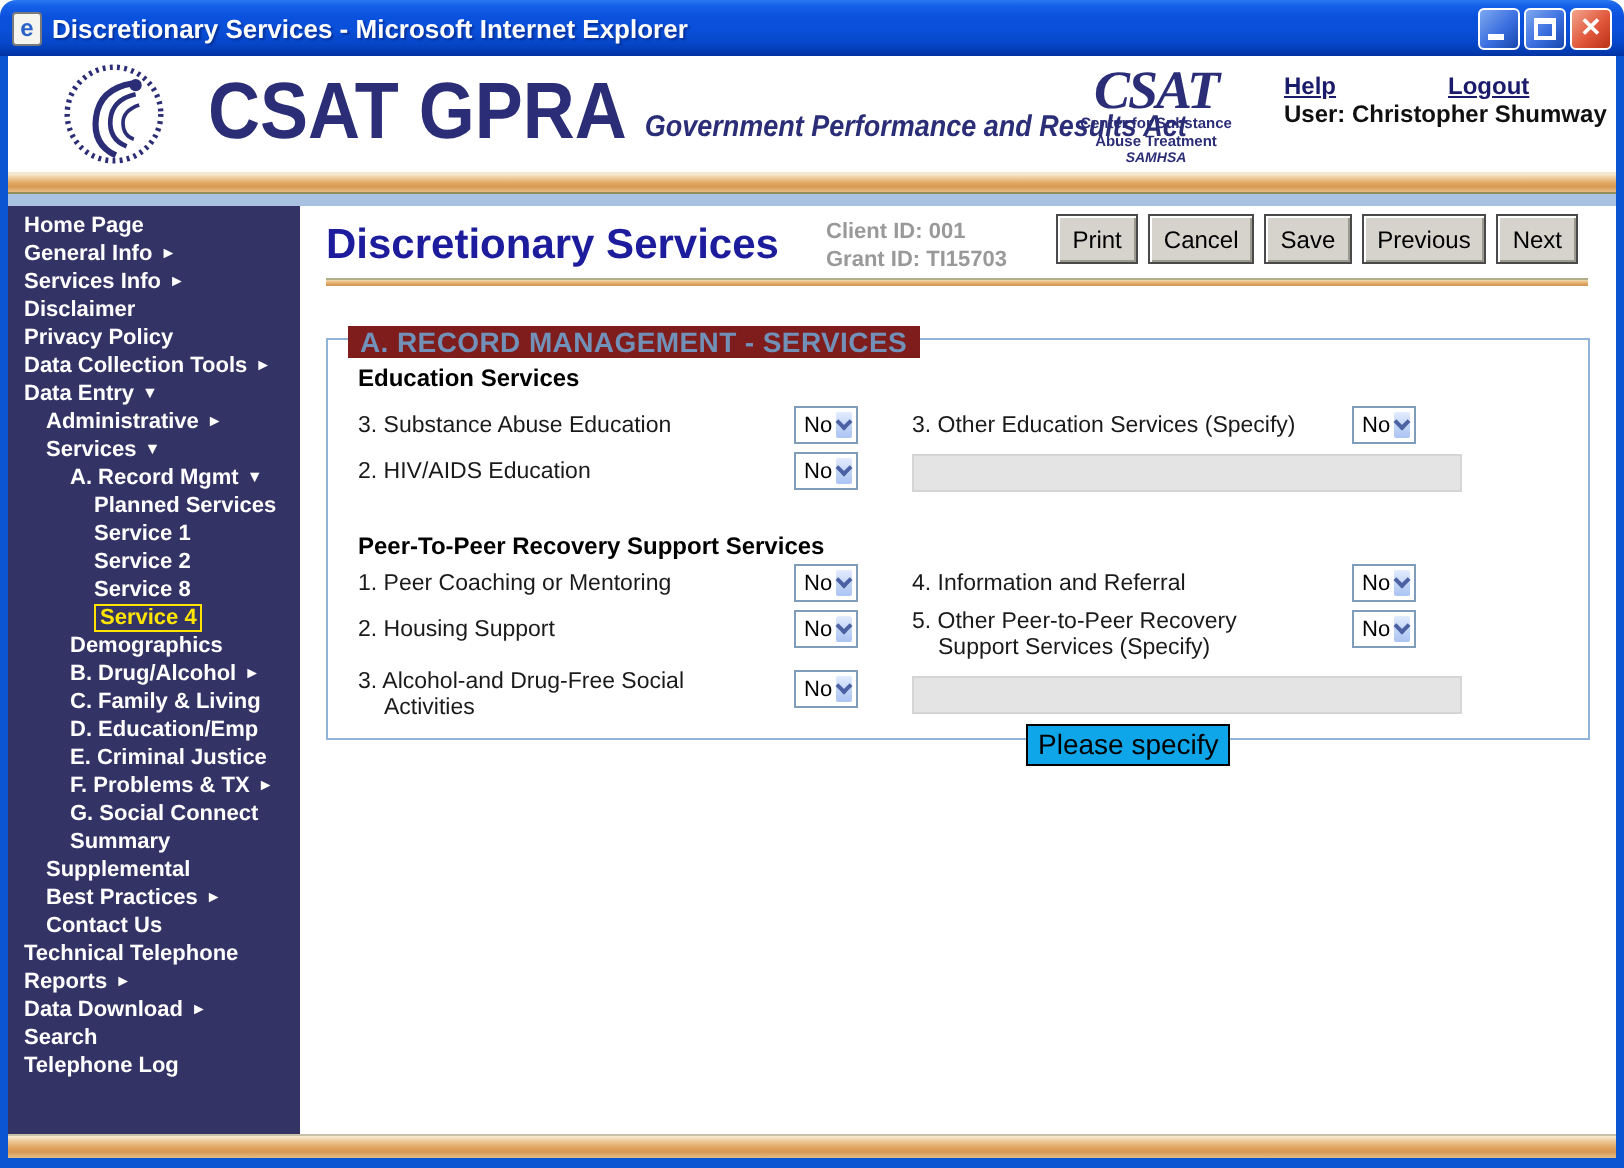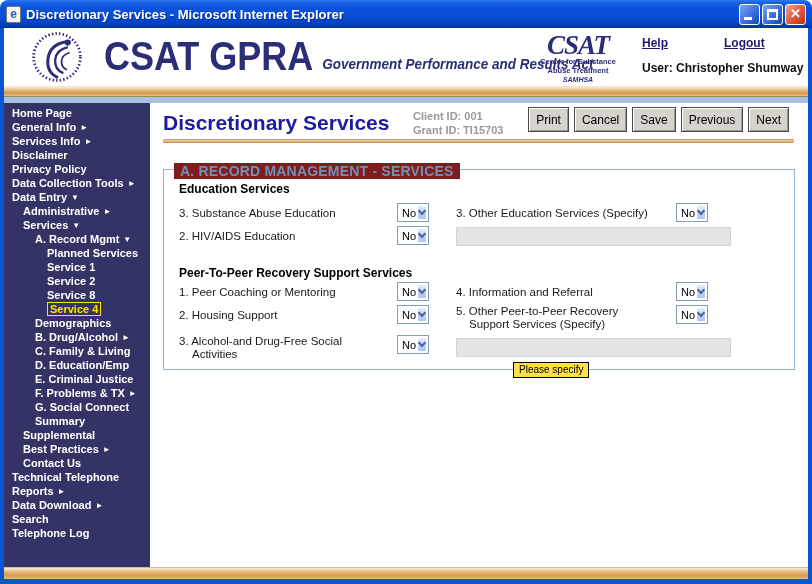--- a/index.html
+++ b/index.html
@@ -36,21 +36,21 @@
   .brand-main { font-size:40px; font-weight:bold; color:#2b2d77; letter-spacing:0px; line-height:48px; }
   .brand-sub { font-size:15px; font-weight:bold; font-style:italic; color:#2b2d77; margin-left:10px; position:relative; top:-8px; white-space:nowrap; }
   .csat-logo { position:absolute; left:532px; top:4px; width:84px; text-align:center; color:#2b2d77; }
   .csat-acon { font-family:"Liberation Serif", serif; font-style:italic; font-weight:bold; font-size:27px; line-height:26px; letter-spacing:-1px; }
   .csat-line { font-size:7.5px; font-weight:bold; line-height:8.5px; }
   .csat-samhsa { font-size:7px; font-weight:bold; font-style:italic; line-height:9px; }
   .hdr-right { position:absolute; left:638px; top:8px; width:170px; }
   .hdr-links { display:flex; }
   .hdr-link { color:#1b1b6b; font-weight:bold; font-size:12px; text-decoration:underline; cursor:pointer; }
   .hdr-link.logout { margin-left:56px; }
-  .user-line { margin-top:11px; font-size:12px; font-weight:bold; color:#101010; white-space:nowrap; }
+  .user-line { font-size:12px; font-weight:bold; color:#101010; white-space:nowrap; }
 
   .accent-bar { width:100%; height:11px;
     background:linear-gradient(180deg,#f7ecd4 0%,#ecc795 25%,#dfa25c 55%,#d89a55 72%,#e8bd85 100%);
     border-top:1px solid #efe7d2; border-bottom:1px solid #958d5a; }
   .blue-strip { width:100%; height:6px; background:#a9c2e2; }
 
   
   .bodyrow { display:flex; width:100%; height:464px; }
   .sidebar { width:146px; height:100%; background:#333366; padding-top:3px; overflow:hidden; }
   .nav { height:14px; line-height:14px; color:#fff; font-weight:bold; font-size:11px; white-space:nowrap; cursor:pointer; }
@@ -79,22 +79,22 @@
   .xp-select { position:absolute; width:32px; height:19px; background:#fff; border:1px solid #7f9db9;
     display:flex; align-items:stretch; cursor:pointer; }
   .xp-select .val { flex:1; font-size:11px; color:#000; padding:3px 0 0 4px; }
   .xp-select .dd { width:16px; margin:1px; border:1px solid #fff; border-radius:2px;
     background:linear-gradient(180deg,#e3ecfd 0%,#c7d8f8 45%,#abc4f2 100%);
     display:flex; align-items:center; justify-content:center; }
   .chev { width:6px; height:6px; border-left:2px solid #4b61a2; border-bottom:2px solid #4b61a2;
     transform:rotate(-45deg); margin-top:-3px; }
 
   .gray-input { position:absolute; width:275px; height:19px; background:#e4e4e4; border:1px solid #d5d5d5; }
-  .tooltip { position:absolute; left:349px; top:192px; background:#fde047; border:1px solid #000;
-    font-size:10px; color:#000; padding:1px 5px 2px 5px; white-space:nowrap; z-index:5; }
+  .tooltip { position:absolute; left:349px; top:192px; background:#0ea5e9; border:1px solid #000;
+    font-size:14px; color:#000; padding:1px 5px 2px 5px; white-space:nowrap; z-index:5; }
 
   .bottom-accent { width:100%; height:12px;
     background:linear-gradient(180deg,#f7ecd4 0%,#ecc795 25%,#dfa25c 55%,#d89a55 72%,#e8bd85 100%);
     border-top:1px solid #c8c0a8; }
 </style>
 </head>
 <body>
 
 <div class="screen">
 

